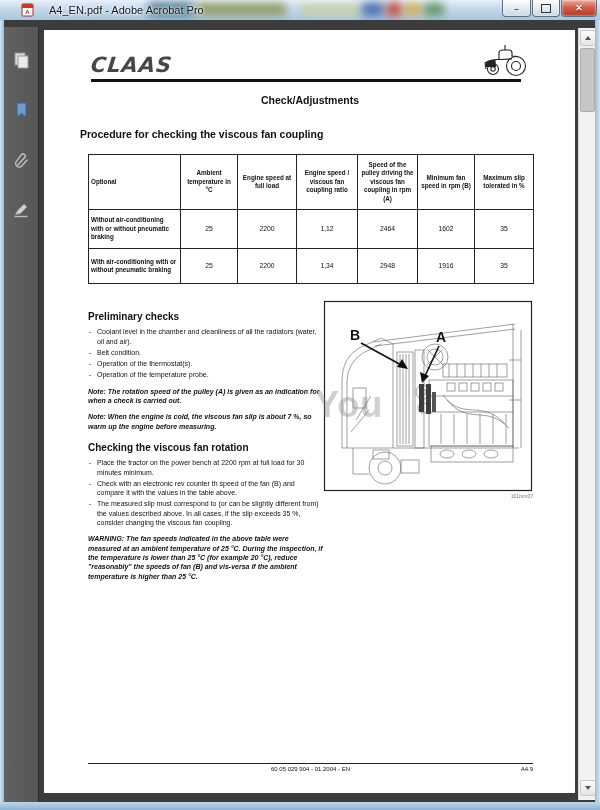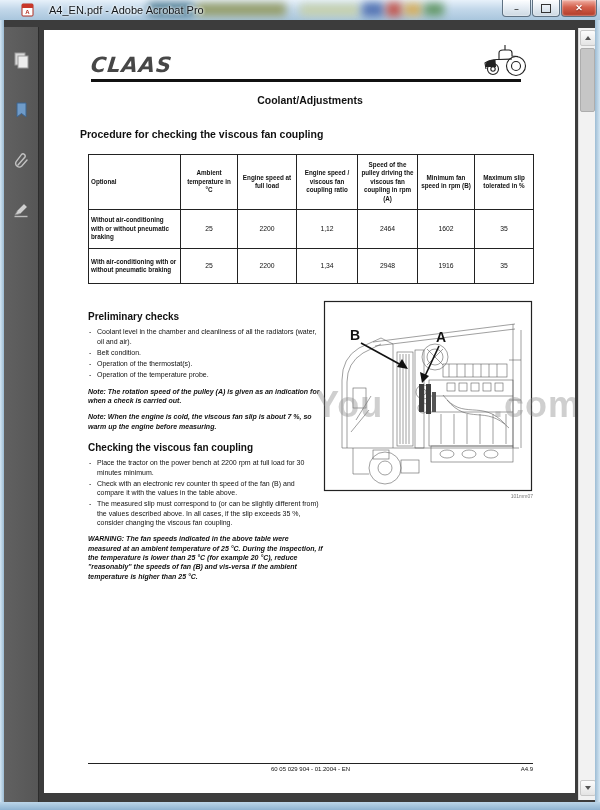--- a/index.html
+++ b/index.html
@@ -148,21 +148,21 @@
     <g fill="none" stroke="#222" stroke-width="1.1">
       <circle cx="34" cy="24" r="9.5"></circle>
         <circle cx="34" cy="24" r="4.5"></circle>
       <circle cx="11" cy="27" r="5.5"></circle>
         <circle cx="11" cy="27" r="2.2"></circle>
       <path d="M4,27 L3,21 Q8,17.5 15,17.5 L17,17.5 L17,11 Q17,8 21,8 L27,8 Q30,8 30,11 L30,14 L36,14.5"></path>
       <path d="M17,17.5 L30,17 M23,8 L23,3"></path>
     </g>
     <path d="M3.5,25 Q3,18.5 9,18 L13.5,18 L14,25 Z" fill="#222"></path>
   </svg>
-  <div class="doc-title">Coolant/Adjustments</div>
+  <div class="doc-title">Check/Adjustments</div>
   <div class="section-title">Procedure for checking the viscous fan coupling</div>
 
   <table class="spec">
     <colgroup>
       <col style="width:92px">
         <col style="width:57px">
         <col style="width:59px">
         <col style="width:61px">
       <col style="width:60px">
         <col style="width:57px">
@@ -201,21 +201,21 @@
 
   <div class="textcol">
     <div class="h3">Preliminary checks</div>
     <div class="li">Coolant level in the chamber and cleanliness of all the radiators (water, oil and air).</div>
     <div class="li">Belt condition.</div>
     <div class="li">Operation of the thermostat(s).</div>
     <div class="li">Operation of the temperature probe.</div>
     <div class="note">Note: The rotation speed of the pulley (A) is given as an indication for when a check is carried out.</div>
     <div class="note">Note: When the engine is cold, the viscous fan slip is about 7 %, so warm up the engine before measuring.</div>
     <div class="gap"></div>
-    <div class="h3">Checking the viscous fan coupling</div>
+    <div class="h3">Checking the viscous fan rotation</div>
     <div class="li">Place the tractor on the power bench at 2200 rpm at full load for 30 minutes minimum.</div>
     <div class="li">Check with an electronic rev counter th speed of the fan (B) and compare it with the values in the table above.</div>
     <div class="li">The measured slip must correspond to (or can be slightly different from) the values described above. In all cases, if the slip exceeds 35 %, consider changing the viscous fan coupling.</div>
     <div class="note">WARNING: The fan speeds indicated in the above table were measured at an ambient temperature of 25 °C. During the inspection, if the temperature is lower than 25 °C (for example 20 °C), reduce "reasonably" the speeds of fan  (B) and vis-versa if the ambient temperature is higher than 25 °C.</div>
   </div>
 
   <svg class="figure" viewBox="0 0 210 192">
     <rect x="1.5" y="1.5" width="207" height="189" fill="#fff" stroke="#222" stroke-width="1.2"></rect>
     <g fill="none" stroke="#606060" stroke-width="0.6">
 
@@ -274,21 +274,20 @@
     <text x="27" y="40" font-size="14" font-weight="bold" fill="#111">B</text>
     <line x1="38" y1="43" x2="80" y2="66" stroke="#111" stroke-width="1.6"></line>
     <polygon points="85,69 74,67 79,59" fill="#111"></polygon>
     <text x="113" y="42" font-size="14" font-weight="bold" fill="#111">A</text>
     <line x1="116" y1="46" x2="102" y2="76" stroke="#111" stroke-width="1.6"></line>
     <polygon points="99,83 97,72 106,76" fill="#111"></polygon>
   </svg>
   <div class="fig-caption">101mm07</div>
 
   <div class="wm wm-left">You</div>
-  <div class="wm wm-right">.com</div>
 
   <div class="footer-rule"></div>
   <div class="footer-center">60 05 029 904 - 01.2004 - EN</div>
   <div class="footer-right">A4.9</div>
 </div>
 
 <div class="scrollbar">
   <div class="sb-btn sb-up">
     <div class="tri-up"></div>
   </div>

